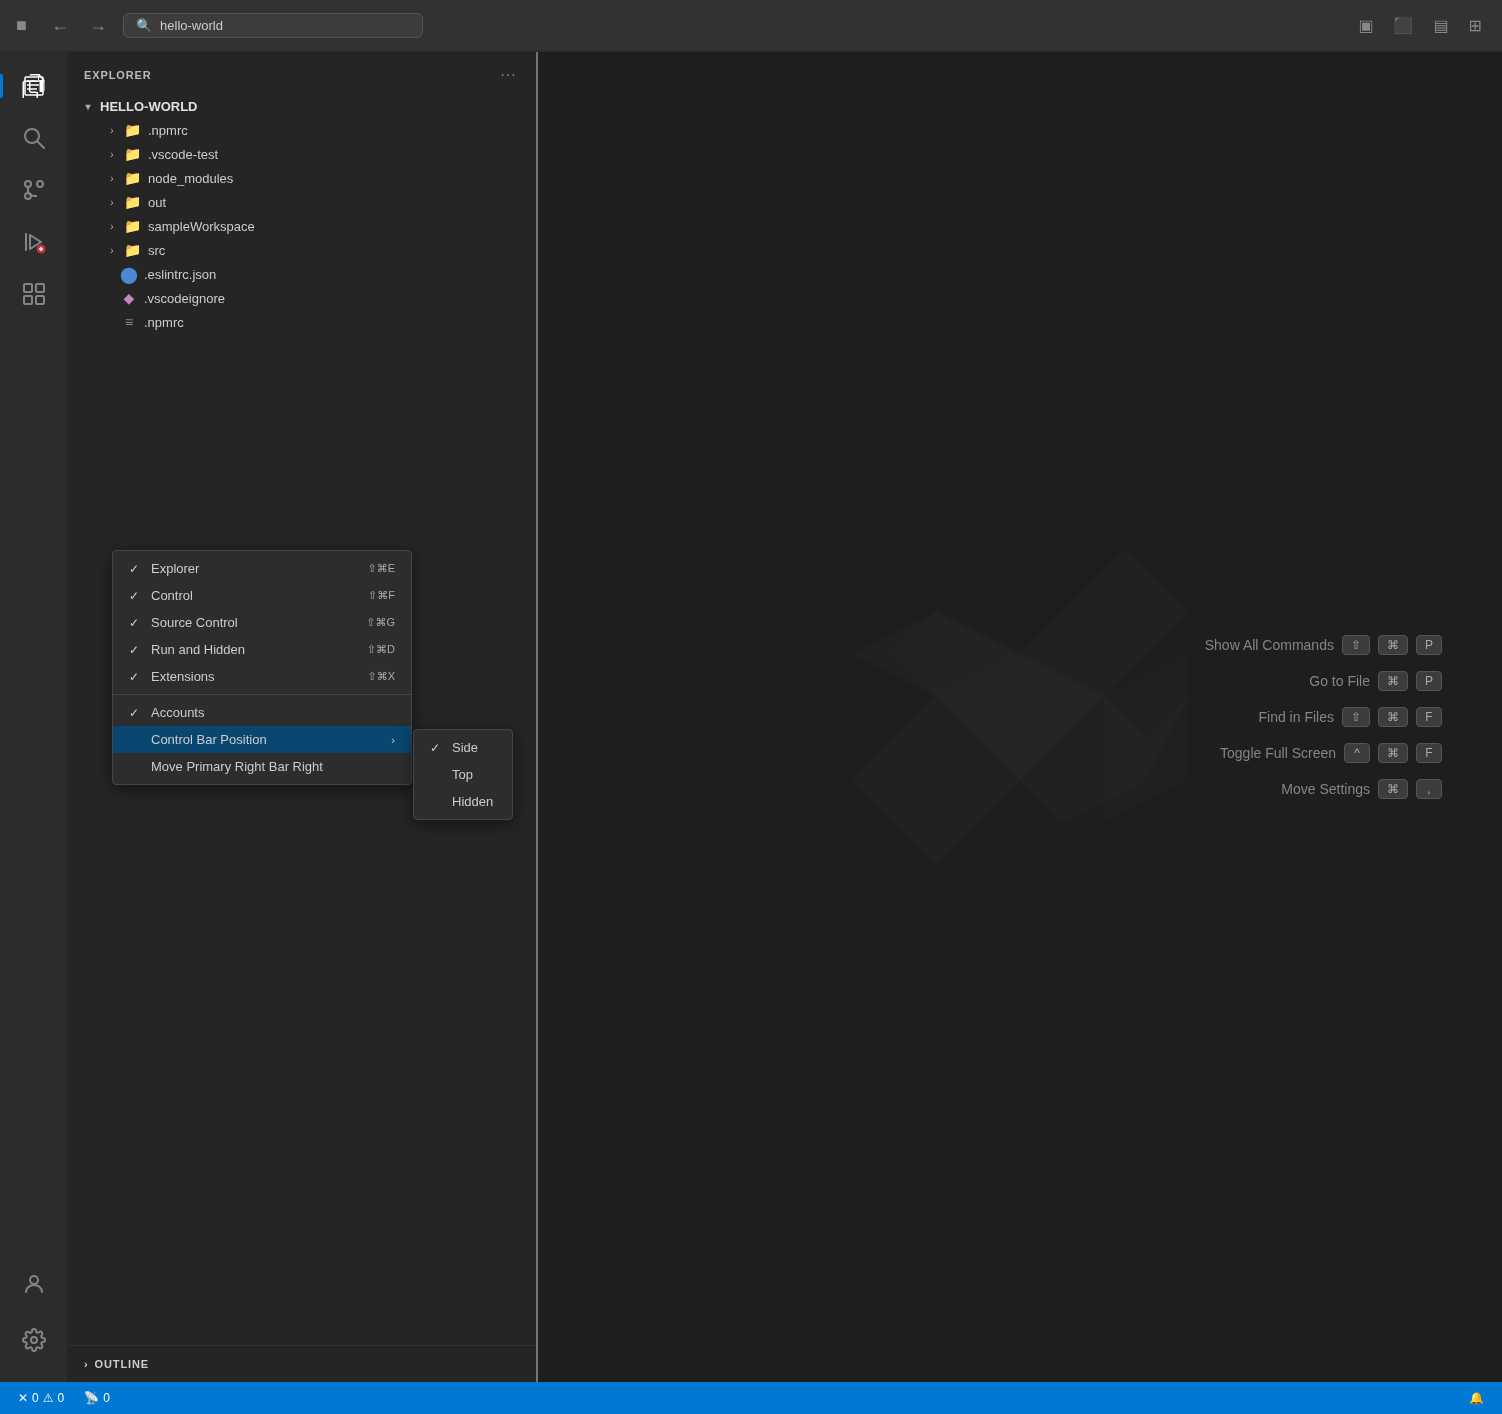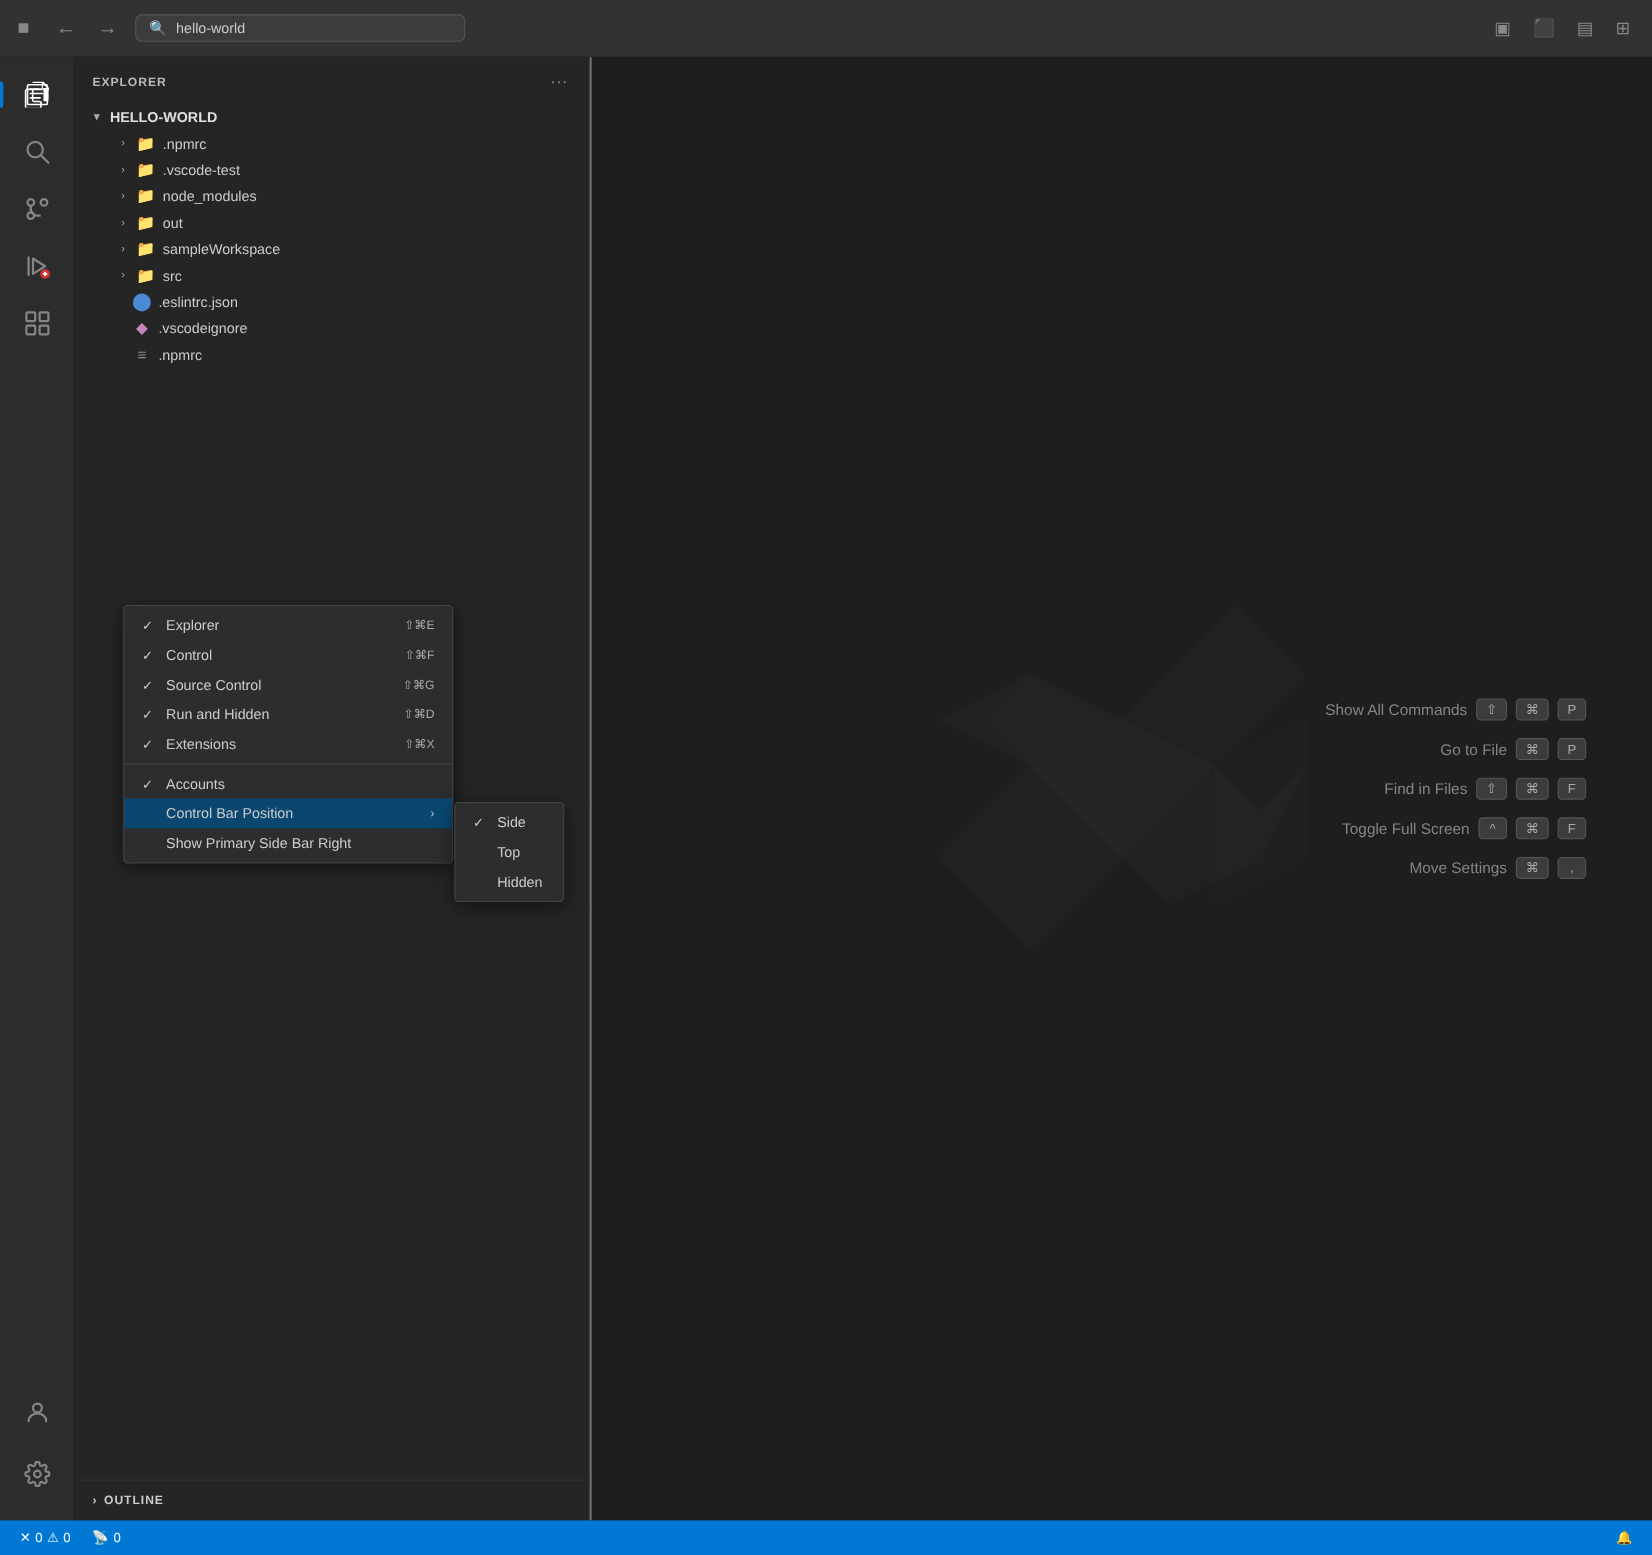--- a/index.html
+++ b/index.html
@@ -548,21 +548,21 @@
         <span class="menu-label">Accounts</span>
         <span class="menu-shortcut"></span>
       </div>
       <div class="menu-item active-highlight">
         <span class="menu-check"></span>
         <span class="menu-label">Control Bar Position</span>
         <span class="menu-arrow">›</span>
       </div>
       <div class="menu-item">
         <span class="menu-check"></span>
-        <span class="menu-label">Show Primary Side Bar Right</span>
+        <span class="menu-label">Move Primary Right Bar Right</span>
       </div>
 
       <div class="submenu">
         <div class="submenu-item">
           <span style="width:16px; margin-right:6px; font-size:12px">✓</span>
           <span>Side</span>
         </div>
         <div class="submenu-item">
           <span style="width:16px; margin-right:6px"></span>
           <span>Top</span>

